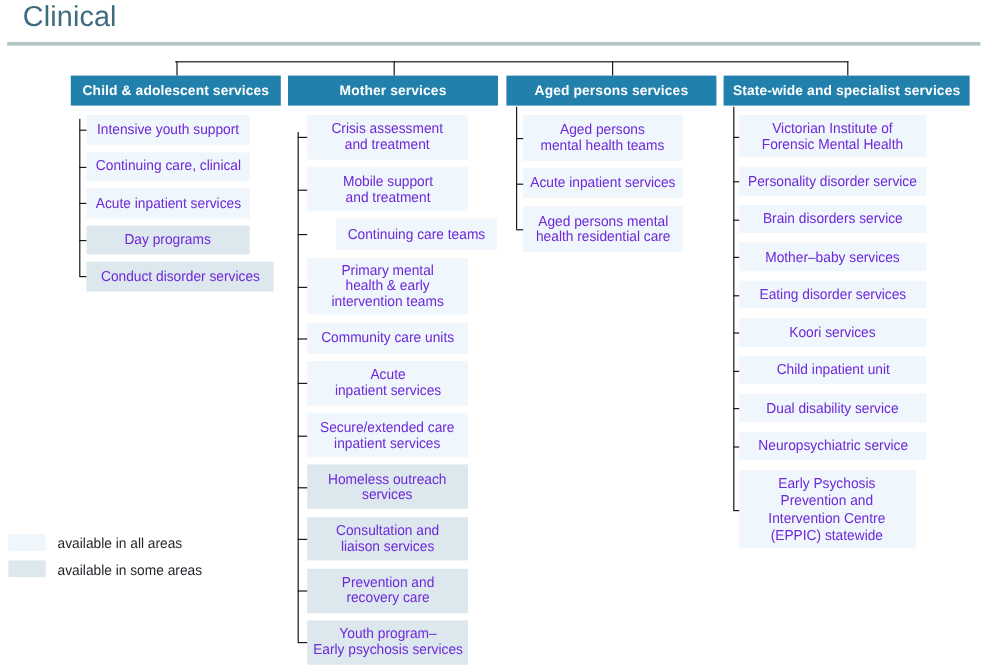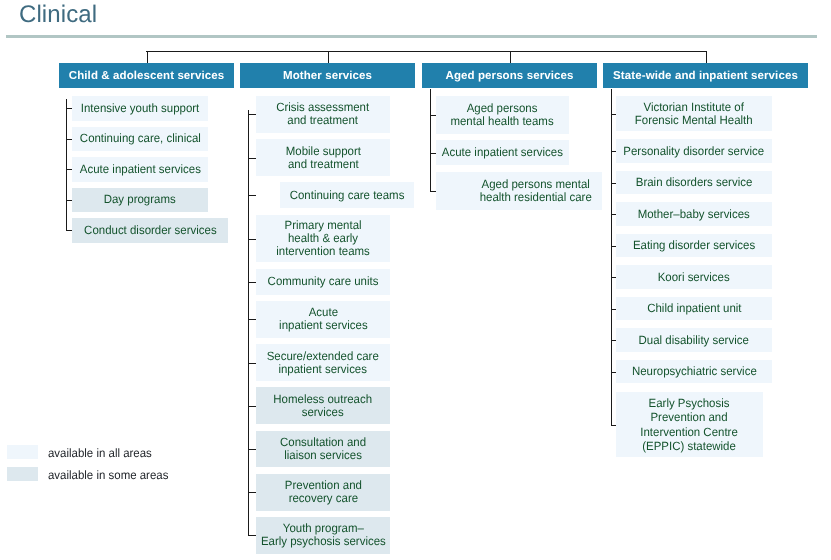--- a/index.html
+++ b/index.html
@@ -26,21 +26,21 @@
     background:#2180ac;color:#ffffff;
     font-size:11.5px;font-weight:bold;
     display:flex;align-items:center;justify-content:center;
     letter-spacing:0.1px;white-space:nowrap;
   }
   .box{
     position:absolute;
     display:flex;align-items:center;justify-content:center;
     text-align:center;
     font-size:12px;line-height:13px;
-    color:#14532d;
+    color:#6d28d9;
   }
   .box span{display:inline-block;transform:scaleX(0.955);white-space:pre;}
   .box.all{background:#eff6fc;}
   .box.some{background:#dde8ee;}
   .conn-h{position:absolute;background:#1a1a1a;height:1px;}
   .conn-v{position:absolute;background:#1a1a1a;width:1px;}
   .legend-sw{position:absolute;width:31px;height:14px;}
   .legend-sw.all{background:#eff6fc;}
   .legend-sw.some{background:#dde8ee;}
   .legend-lb{position:absolute;font-size:12px;color:#22262b;white-space:nowrap;}
@@ -125,28 +125,28 @@
 <div class="conn-h" style="left:247.5px;top:449.0px;width:8.5px;"></div>
 <div class="conn-h" style="left:247.5px;top:492.2px;width:8.5px;"></div>
 <div class="conn-h" style="left:247.5px;top:535.4px;width:8.5px;"></div>
 <div class="col-header" style="left:422px;top:63px;width:175px;">Aged persons services</div>
 <div class="box all" style="left:436px;top:96.0px;width:133px;height:37.5px;">
       <span>Aged persons<br>mental health teams</span>
     </div>
 <div class="box all" style="left:436px;top:140.2px;width:133px;height:25.2px;">
       <span>Acute inpatient services</span>
     </div>
-<div class="box all" style="left:436px;top:172.1px;width:133px;height:37.5px;padding-left:33px;">
+<div class="box all" style="left:436px;top:172.1px;width:133px;height:37.5px;">
       <span>Aged persons mental<br>health residential care</span>
     </div>
 <div class="conn-v" style="left:429.5px;top:88.5px;height:102.3px;"></div>
 <div class="conn-h" style="left:429.5px;top:114.8px;width:6.5px;"></div>
 <div class="conn-h" style="left:429.5px;top:152.8px;width:6.5px;"></div>
 <div class="conn-h" style="left:429.5px;top:190.8px;width:6.5px;"></div>
-<div class="col-header" style="left:603px;top:63px;width:205px;">State-wide and inpatient services</div>
+<div class="col-header" style="left:603px;top:63px;width:205px;">State-wide and specialist services</div>
 <div class="box all" style="left:616px;top:96.0px;width:156px;height:35.4px;">
       <span>Victorian Institute of<br>Forensic Mental Health</span>
     </div>
 <div class="box all" style="left:616px;top:139.3px;width:156px;height:23.6px;">
       <span>Personality disorder service</span>
     </div>
 <div class="box all" style="left:616px;top:170.8px;width:156px;height:23.6px;">
       <span>Brain disorders service</span>
     </div>
 <div class="box all" style="left:616px;top:202.3px;width:156px;height:23.6px;">

